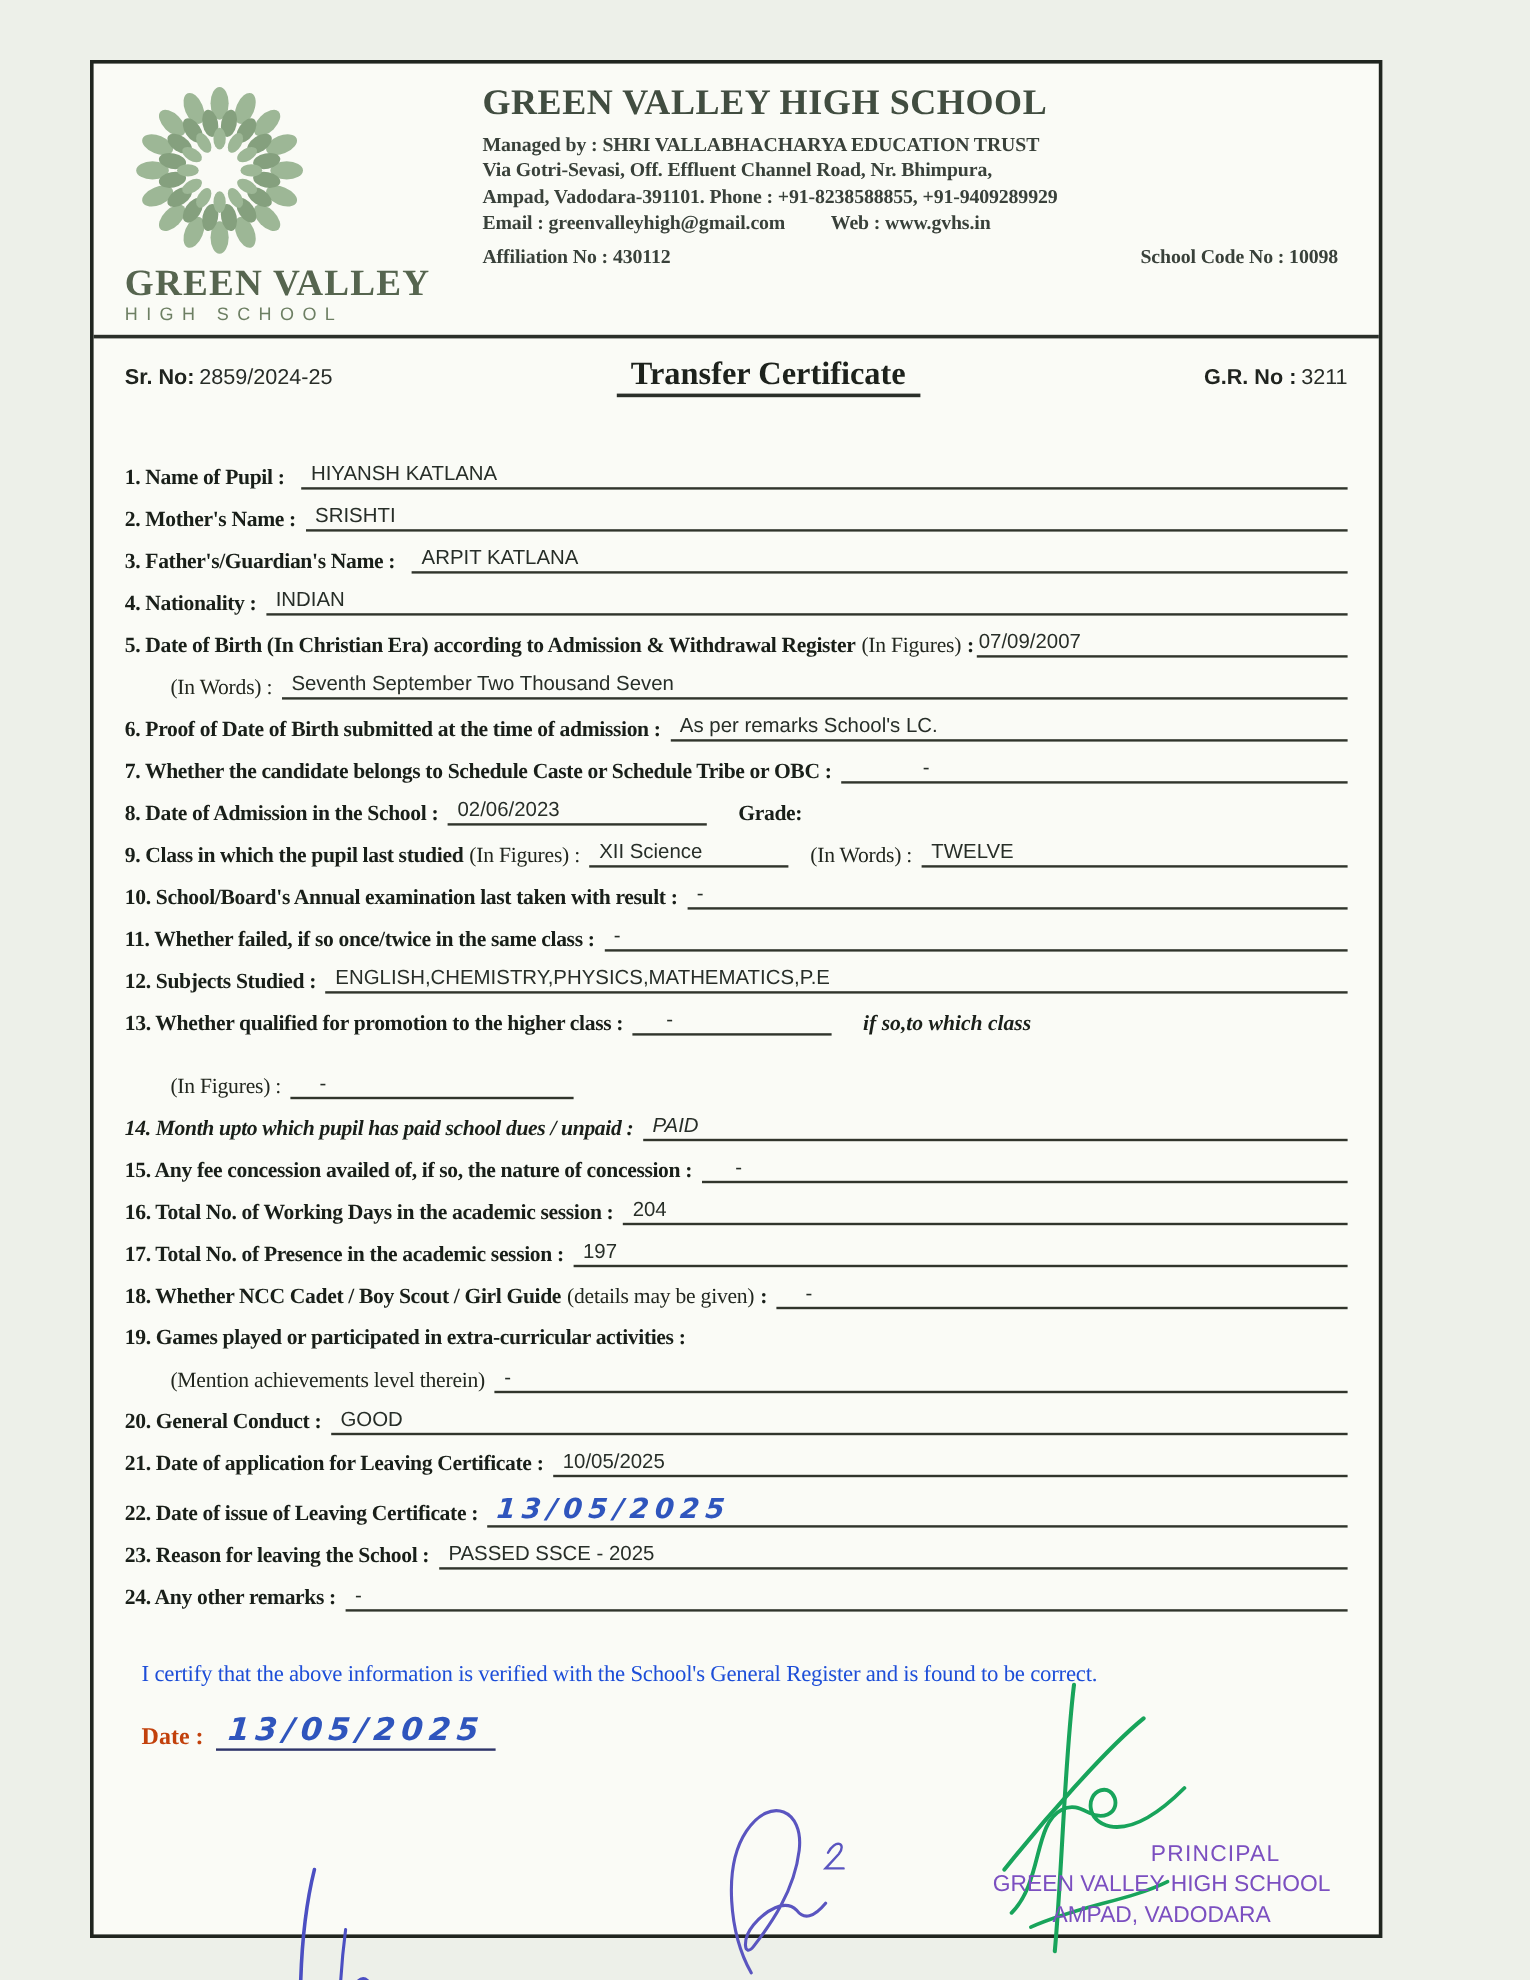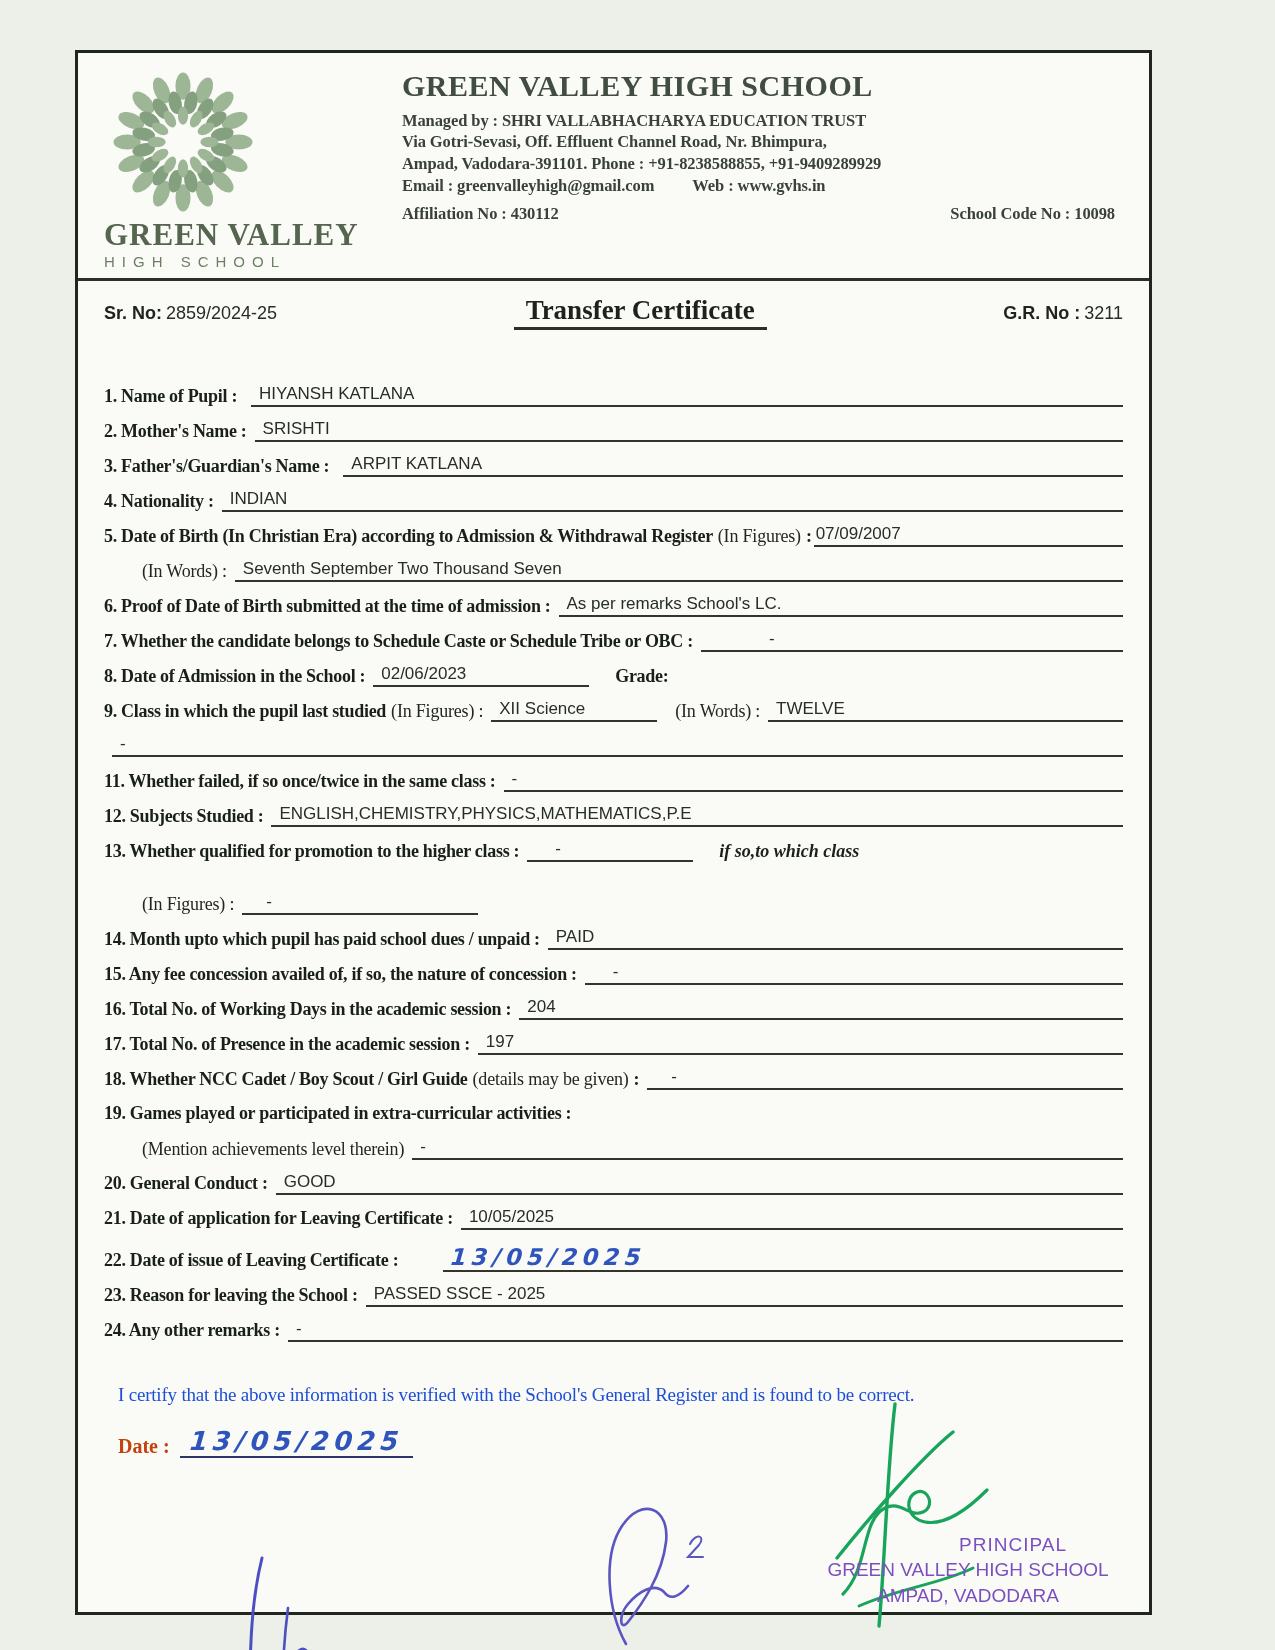--- a/index.html
+++ b/index.html
@@ -36,21 +36,21 @@
   .row{display:flex;align-items:flex-end;margin-top:12px;min-height:22px;}
   .lbl{font-weight:bold;font-size:18px;color:#191f19;white-space:nowrap;letter-spacing:-0.3px;line-height:1.25;}
   .light{font-weight:normal;font-size:18px;color:#22271f;white-space:nowrap;letter-spacing:-0.2px;}
   .ital{font-weight:bold;font-style:italic;font-size:18px;color:#1b201a;white-space:nowrap;margin-left:26px;}
   .fill{flex:1 1 auto;border-bottom:2px solid #31352c;margin-left:8px;padding:0 8px 1px;min-width:30px;}
   .fill.nl{margin-left:14px;}
   .val{font-family:"Liberation Sans",sans-serif;font-size:17px;color:#272e28;white-space:nowrap;}
   .w270{flex:0 0 200px;} .w150{flex:0 0 150px;} .w220{flex:0 0 220px;}
   .gap{flex:1 1 auto;}
   .indent{padding-left:38px;}
-  .mt-lg{margin-top:30px;} .mt-xl{}
+  .mt-lg{margin-top:30px;} .mt-xl{font-style:italic;}
   .hand{font-family:"DejaVu Sans",sans-serif;font-style:italic;color:#2f55bd;font-size:23px;letter-spacing:5px;font-weight:bold;transform:skewX(-5deg);display:inline-block;line-height:1;}
   
   .certify{margin-top:42px;font-size:19px;color:#1d4ed8;padding-left:14px;letter-spacing:-0.2px;}
   .daterow{margin-top:22px;padding-left:14px;display:flex;align-items:flex-end;}
   .date-lbl{font-weight:bold;font-size:20px;color:#c2410c;}
   .date-hand{border-bottom:2.5px solid #2e3469;margin-left:10px;padding:0 10px 2px;}
   .date-hand .hand{font-size:26px;}
   
   .sig-area{position:relative;height:300px;margin-top:6px;}
   .sig-svg{position:absolute;pointer-events:none;}
@@ -206,20 +206,21 @@
 
     <div class="row">
       <span class="lbl">9. Class in which the pupil last studied</span>
       <span class="light" style="margin-left:5px;">(In Figures) :</span>
       <span class="fill w150"><span class="val">XII Science</span></span>
       <span class="light" style="margin-left:18px;">(In Words) :</span>
       <span class="fill"><span class="val">TWELVE</span></span>
     </div>
 
     <div class="row">
+      <span class="lbl">10. School/Board's  Annual examination last taken with result :</span>
       <span class="fill"><span class="val">-</span></span>
     </div>
 
     <div class="row">
       <span class="lbl">11. Whether failed, if so once/twice in the same class :</span>
       <span class="fill"><span class="val">-</span></span>
     </div>
 
     <div class="row">
       <span class="lbl">12. Subjects Studied :</span>
@@ -278,21 +279,21 @@
     <div class="row">
       <span class="lbl">20. General Conduct :</span>
       <span class="fill"><span class="val">GOOD</span></span>
     </div>
 
     <div class="row">
       <span class="lbl">21. Date of application for Leaving Certificate :</span>
       <span class="fill"><span class="val">10/05/2025</span></span>
     </div>
 
-    <div class="row" style="min-height:30px;gap:37px;">
+    <div class="row" style="min-height:30px;">
       <span class="lbl">22. Date of issue of  Leaving  Certificate :</span>
       <span class="fill"><span class="val hand">13/05/2025</span></span>
     </div>
 
     <div class="row">
       <span class="lbl">23. Reason for leaving the School :</span>
       <span class="fill"><span class="val">PASSED SSCE - 2025</span></span>
     </div>
 
     <div class="row">

